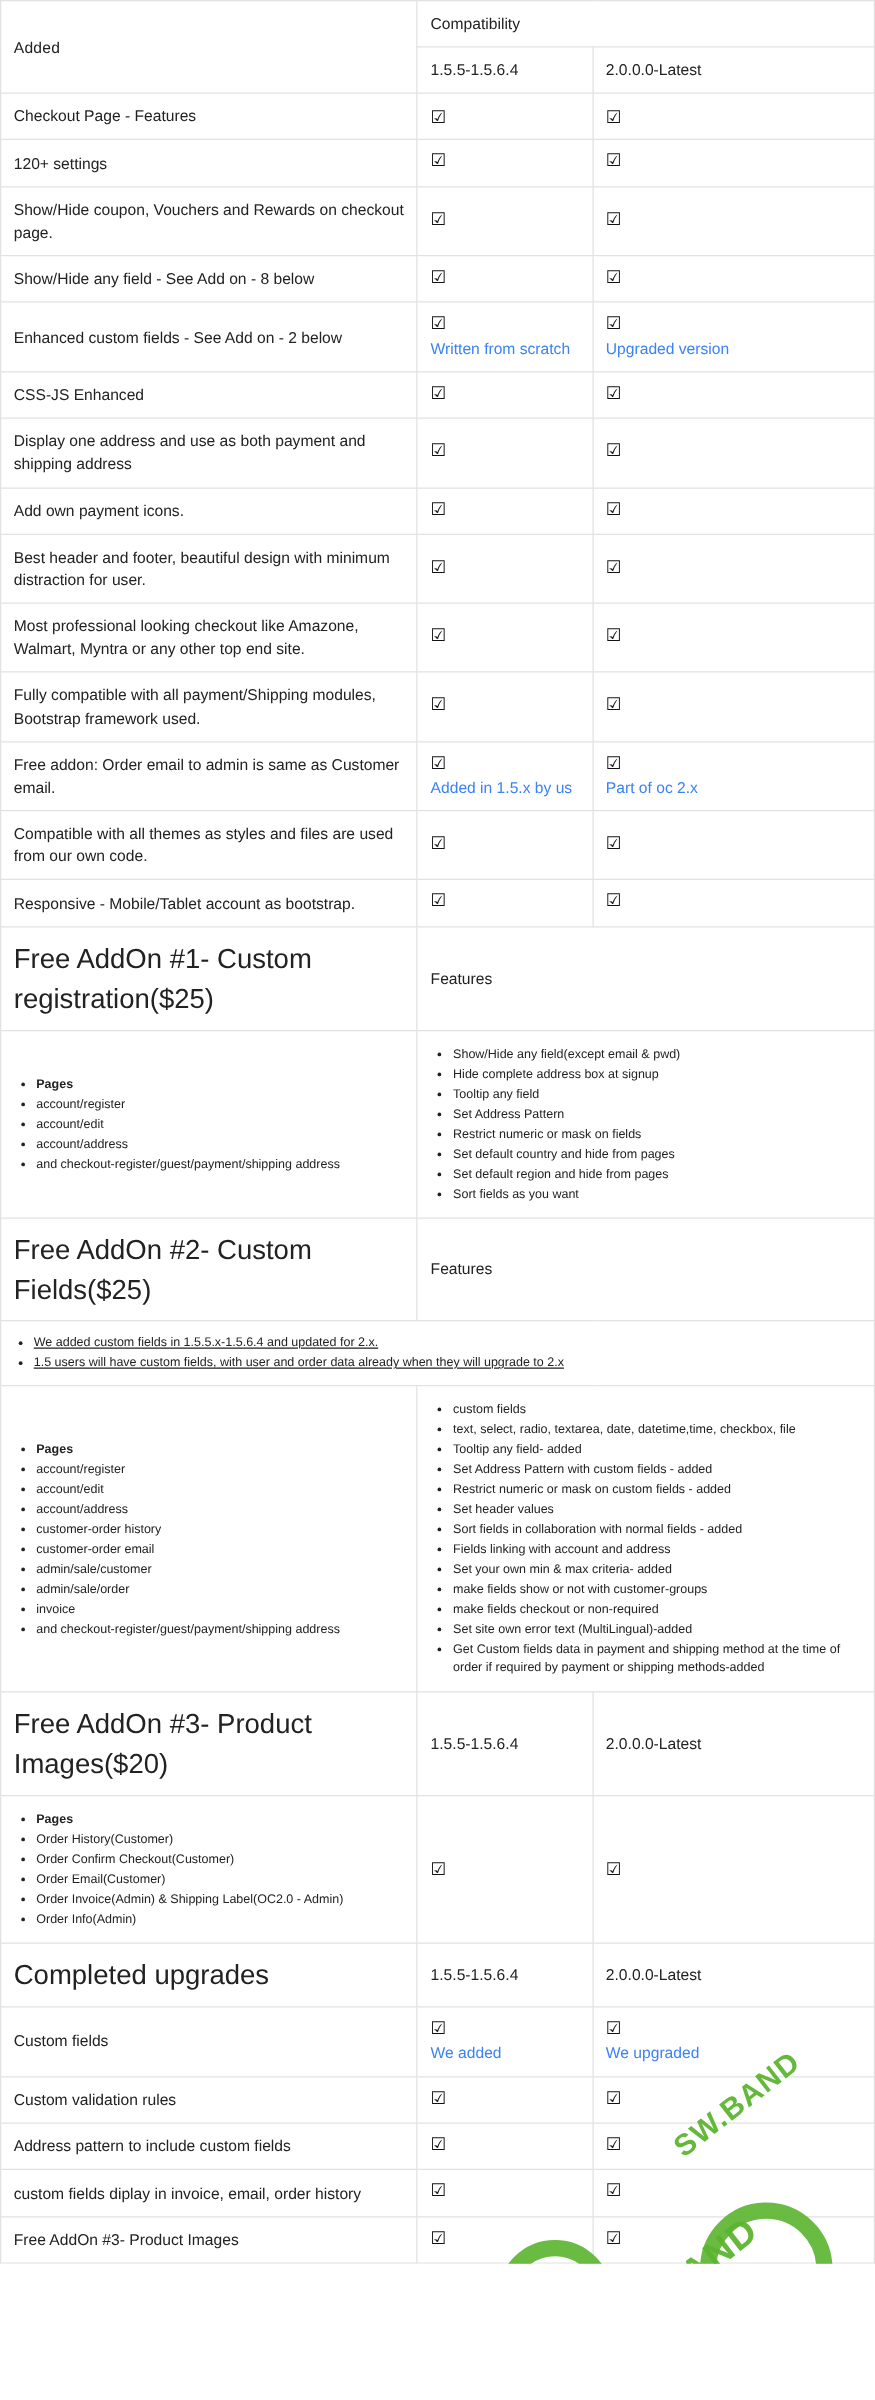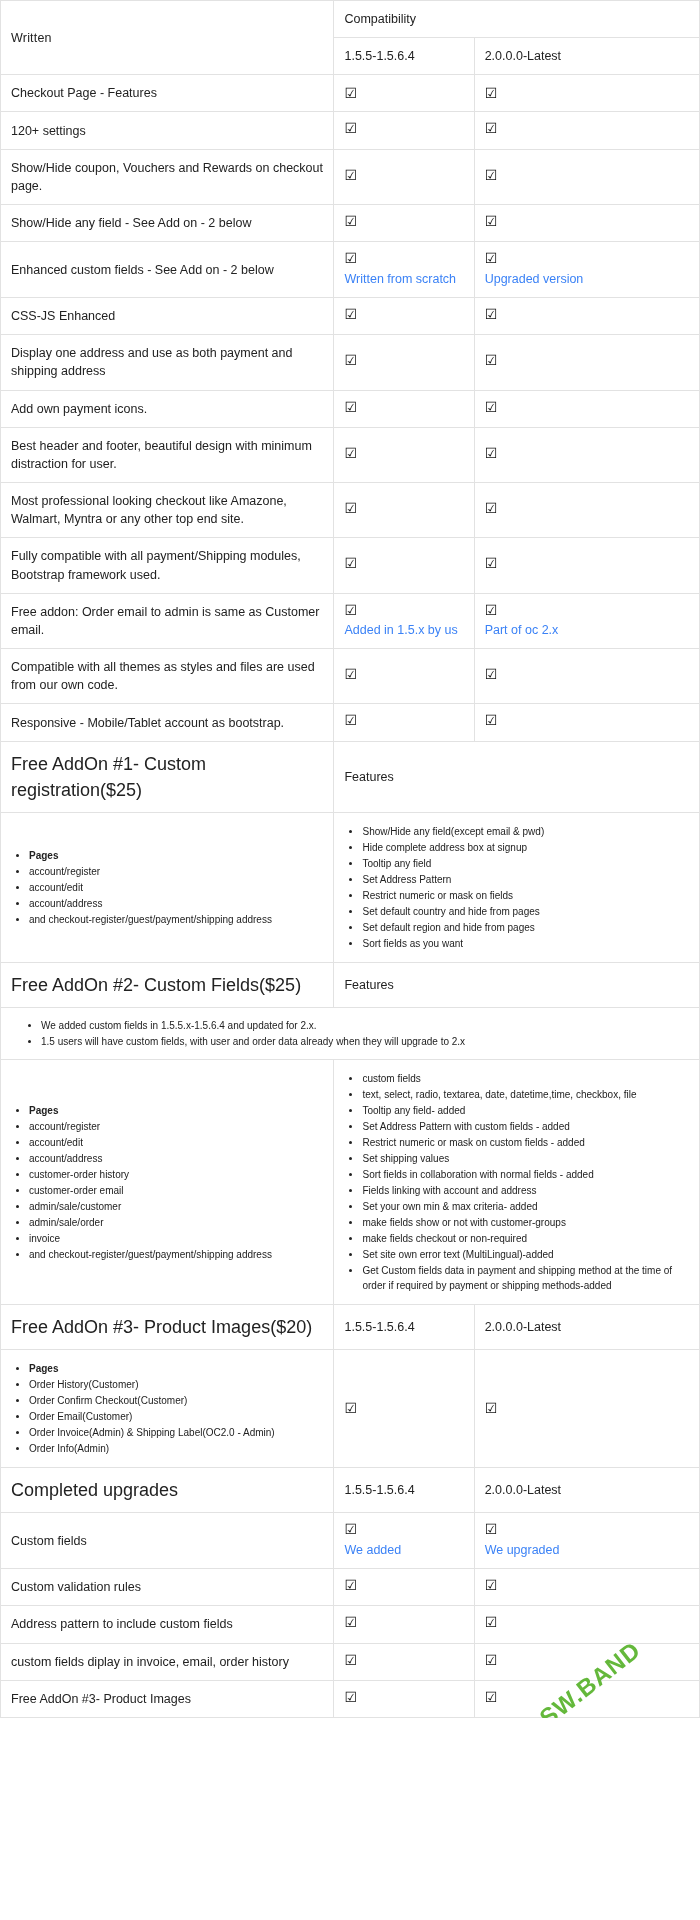--- a/index.html
+++ b/index.html
@@ -51,21 +51,21 @@
     padding:10px 6px;
   }
 
   
   .section-title{
     background:#f7f7f7;
     text-align:center;
     font-size:16.5px;
     padding:12px 10px;
   }
-  .section-title.big{font-size:18px;margin-left:38px;}
+  .section-title.big{font-size:22px;margin-left:38px;}
   .section-sub{
     background:#f7f7f7;
     text-align:center;
     font-size:16.5px;
     padding:12px 10px;
   }
   .ver-cell{
     background:#f7f7f7;
     text-align:center;
     font-size:14px;
@@ -101,21 +101,21 @@
   ul.blist li{
     font-size:10px;
     line-height:1.5;
     margin:0 0 1px 0;
     padding:0;
   }
   ul.blist li.hd{
     font-weight:bold;
   }
   td.listcell{padding:8px 10px 8px 8px;vertical-align:top;}
-  td.listcell.span2{padding:8px 22px;}
+  td.listcell.span2{padding:8px 8px;text-decoration:underline;}
   .wm-circle{
     position:absolute;
     border-radius:50%;
     border:13px solid #5cb531;
     pointer-events:none;
     opacity:.92;
   }
   .wm-text{
     position:absolute;
     font-size:30px;
@@ -135,21 +135,21 @@
 
   <table class="comp">
     <colgroup>
       <col class="col-mod">
         <col class="col-a">
         <col class="col-b">
     </colgroup>
     <tbody>
 
       <tr>
-        <td class="hdr-module" rowspan="2">Written</td>
+        <td class="hdr-module" rowspan="2">Added</td>
         <td class="hdr-compat" colspan="2">Compatibility</td>
       </tr>
       <tr>
         <td class="hdr-ver">1.5.5-1.5.6.4</td>
         <td class="hdr-ver">2.0.0.0-Latest</td>
       </tr>
 
       <tr>
         <td class="section-title">Checkout Page - Features</td>
         <td class="chk">
@@ -176,21 +176,21 @@
         <td class="chk">
             <span class="box">☑</span>
             <span class="note"></span>
           </td>
         <td class="chk">
             <span class="box">☑</span>
             <span class="note"></span>
           </td>
       </tr>
       <tr>
-        <td>Show/Hide any field - See Add on - 2 below</td>
+        <td>Show/Hide any field - See Add on - 8 below</td>
         <td class="chk">
             <span class="box">☑</span>
             <span class="note"></span>
           </td>
         <td class="chk">
             <span class="box">☑</span>
             <span class="note"></span>
           </td>
       </tr>
       <tr>
@@ -359,21 +359,21 @@
             <li>and checkout-register/guest/payment/shipping address</li>
           </ul>
         </td>
         <td class="listcell" colspan="2">
           <ul class="blist">
             <li>custom fields</li>
             <li>text, select, radio, textarea, date, datetime,time, checkbox, file</li>
             <li>Tooltip any field- added</li>
             <li>Set Address Pattern with custom fields - added</li>
             <li>Restrict numeric or mask on custom fields - added</li>
-            <li>Set shipping values</li>
+            <li>Set header values</li>
             <li>Sort fields in collaboration with normal fields - added</li>
             <li>Fields linking with account and address</li>
             <li>Set your own min &amp; max criteria- added</li>
             <li>make fields show or not with customer-groups</li>
             <li>make fields checkout or non-required</li>
             <li>Set site own error text (MultiLingual)-added</li>
             <li>Get Custom fields data in payment and shipping method at the time of order if required by payment or shipping methods-added</li>
           </ul>
         </td>
       </tr>

